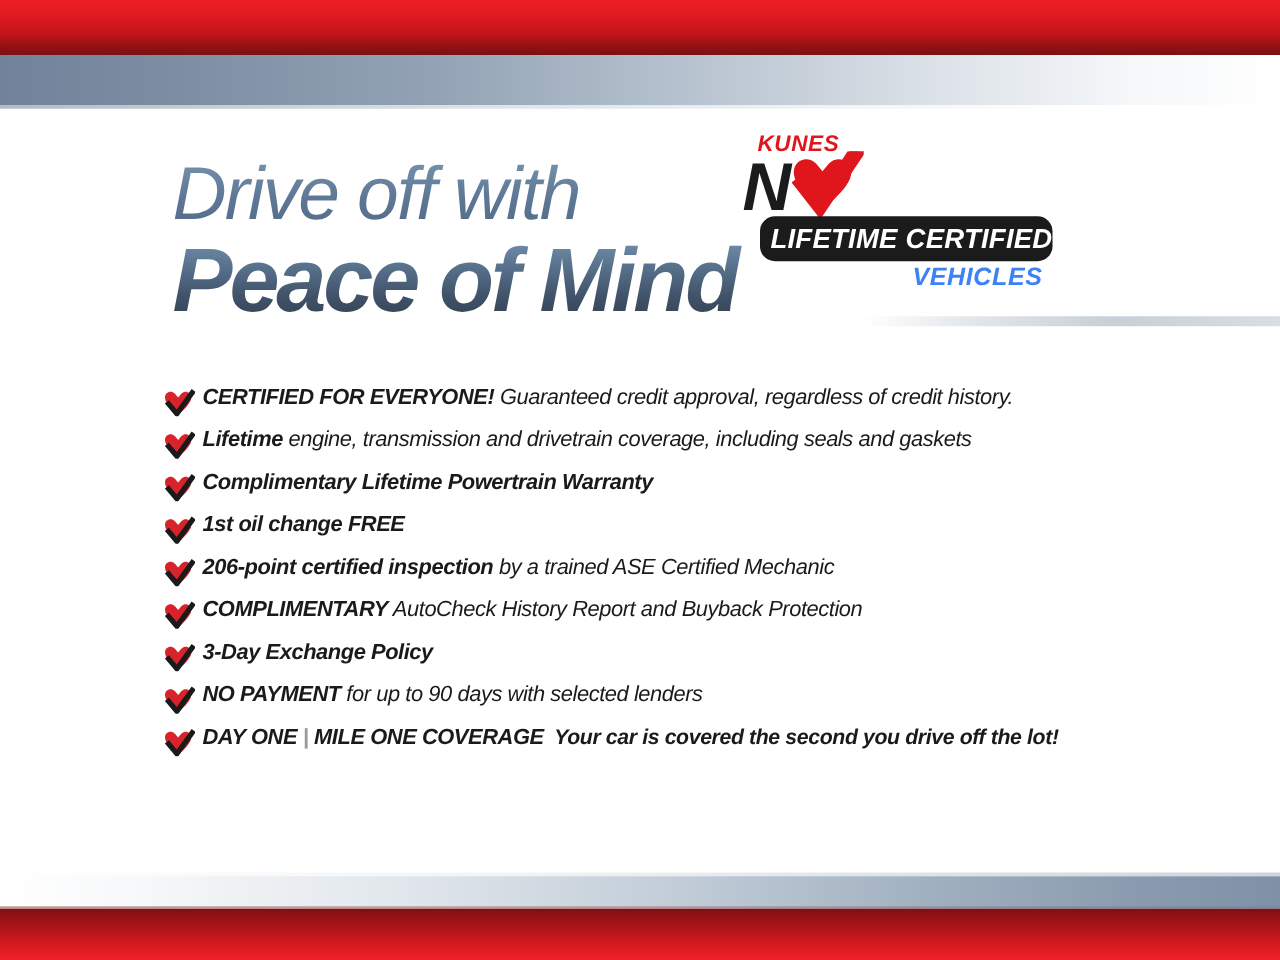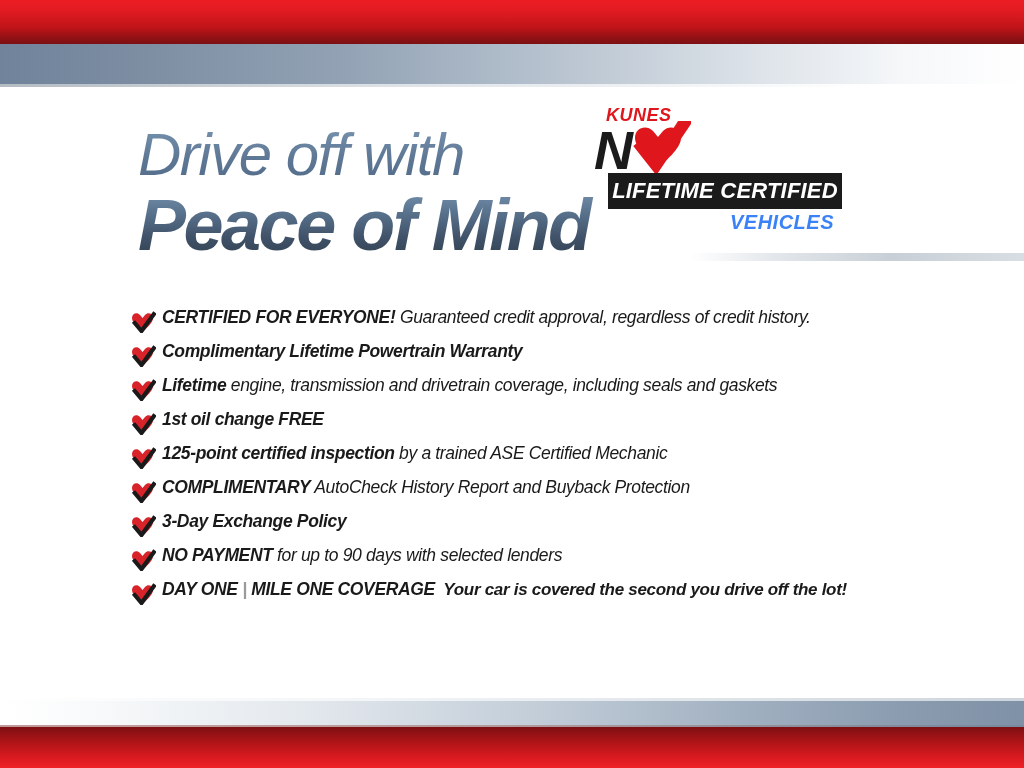--- a/index.html
+++ b/index.html
@@ -100,22 +100,22 @@
   .logo-mark {
     position:relative; display:inline-block;
     width:62px; height:58px; margin:0 -4px 0 -2px;
   }
   .logo-mark svg { position:absolute; left:0; top:0; }
   .logo-fear { display:block; margin-left:-2px; }
   .logo-bar {
     position:absolute; left:14px; top:68px;
     width:234px; height:36px;
     background:#1b1b1b;
-    border-radius:0;
-    display:flex; align-items:center; justify-content:center;
+    border-radius:12px;
+    display:flex; align-items:center; justify-content:flex-end;
   }
   .logo-bar-text {
     color:#ffffff; font-style:italic; font-weight:700;
     font-size:22px; letter-spacing:0.2px;
   }
   .logo-vehicles {
     position:absolute; right:8px; top:106px;
     font-style:italic; font-weight:700; font-size:20px;
     letter-spacing:0.5px; color:#3b82f6;text-align:right;
   }
@@ -204,57 +204,57 @@
     </div>
 
     <div class="feature">
       <span class="feature-icon">
         <svg width="26" height="22" viewBox="0 0 26 22" xmlns="http://www.w3.org/2000/svg">
           <path d="M2 7 C2 2.5, 7 0.8, 10 4 L12.5 7 L15 4 C18 0.8, 23 2.5, 23 7 C23 12, 15.5 18, 12.5 21 C9.5 18, 2 12, 2 7 Z" fill="#d8232a"></path>
           <path d="M3.5 10.5 L11.5 20 L25 1.5" fill="none" stroke="#1a1a1a" stroke-width="4.2" stroke-linecap="butt" stroke-linejoin="miter"></path>
         </svg>
       </span>
       <span class="feature-body">
+        <span class="feature-text"><span class="b">Lifetime</span><span class="n"> engine, transmission and drivetrain coverage, including seals and gaskets</span></span>
+      </span>
+    </div>
+
+    <div class="feature">
+      <span class="feature-icon">
+        <svg width="26" height="22" viewBox="0 0 26 22" xmlns="http://www.w3.org/2000/svg">
+          <path d="M2 7 C2 2.5, 7 0.8, 10 4 L12.5 7 L15 4 C18 0.8, 23 2.5, 23 7 C23 12, 15.5 18, 12.5 21 C9.5 18, 2 12, 2 7 Z" fill="#d8232a"></path>
+          <path d="M3.5 10.5 L11.5 20 L25 1.5" fill="none" stroke="#1a1a1a" stroke-width="4.2" stroke-linecap="butt" stroke-linejoin="miter"></path>
+        </svg>
+      </span>
+      <span class="feature-body">
         <span class="feature-text"><span class="b">Complimentary Lifetime Powertrain Warranty</span><span class="n"></span></span>
       </span>
     </div>
 
     <div class="feature">
       <span class="feature-icon">
         <svg width="26" height="22" viewBox="0 0 26 22" xmlns="http://www.w3.org/2000/svg">
           <path d="M2 7 C2 2.5, 7 0.8, 10 4 L12.5 7 L15 4 C18 0.8, 23 2.5, 23 7 C23 12, 15.5 18, 12.5 21 C9.5 18, 2 12, 2 7 Z" fill="#d8232a"></path>
           <path d="M3.5 10.5 L11.5 20 L25 1.5" fill="none" stroke="#1a1a1a" stroke-width="4.2" stroke-linecap="butt" stroke-linejoin="miter"></path>
         </svg>
       </span>
       <span class="feature-body">
-        <span class="feature-text"><span class="b">Lifetime</span><span class="n"> engine, transmission and drivetrain coverage, including seals and gaskets</span></span>
-      </span>
-    </div>
-
-    <div class="feature">
-      <span class="feature-icon">
-        <svg width="26" height="22" viewBox="0 0 26 22" xmlns="http://www.w3.org/2000/svg">
-          <path d="M2 7 C2 2.5, 7 0.8, 10 4 L12.5 7 L15 4 C18 0.8, 23 2.5, 23 7 C23 12, 15.5 18, 12.5 21 C9.5 18, 2 12, 2 7 Z" fill="#d8232a"></path>
-          <path d="M3.5 10.5 L11.5 20 L25 1.5" fill="none" stroke="#1a1a1a" stroke-width="4.2" stroke-linecap="butt" stroke-linejoin="miter"></path>
-        </svg>
-      </span>
-      <span class="feature-body">
         <span class="feature-text"><span class="b">1st oil change FREE</span><span class="n"></span></span>
       </span>
     </div>
 
     <div class="feature">
       <span class="feature-icon">
         <svg width="26" height="22" viewBox="0 0 26 22" xmlns="http://www.w3.org/2000/svg">
           <path d="M2 7 C2 2.5, 7 0.8, 10 4 L12.5 7 L15 4 C18 0.8, 23 2.5, 23 7 C23 12, 15.5 18, 12.5 21 C9.5 18, 2 12, 2 7 Z" fill="#d8232a"></path>
           <path d="M3.5 10.5 L11.5 20 L25 1.5" fill="none" stroke="#1a1a1a" stroke-width="4.2" stroke-linecap="butt" stroke-linejoin="miter"></path>
         </svg>
       </span>
       <span class="feature-body">
-        <span class="feature-text"><span class="b">125-point certified inspection</span><span class="n"> by a trained ASE Certified Mechanic</span></span>
+        <span class="feature-text"><span class="b">206-point certified inspection</span><span class="n"> by a trained ASE Certified Mechanic</span></span>
       </span>
     </div>
 
     <div class="feature">
       <span class="feature-icon">
         <svg width="26" height="22" viewBox="0 0 26 22" xmlns="http://www.w3.org/2000/svg">
           <path d="M2 7 C2 2.5, 7 0.8, 10 4 L12.5 7 L15 4 C18 0.8, 23 2.5, 23 7 C23 12, 15.5 18, 12.5 21 C9.5 18, 2 12, 2 7 Z" fill="#d8232a"></path>
           <path d="M3.5 10.5 L11.5 20 L25 1.5" fill="none" stroke="#1a1a1a" stroke-width="4.2" stroke-linecap="butt" stroke-linejoin="miter"></path>
         </svg>
       </span>

